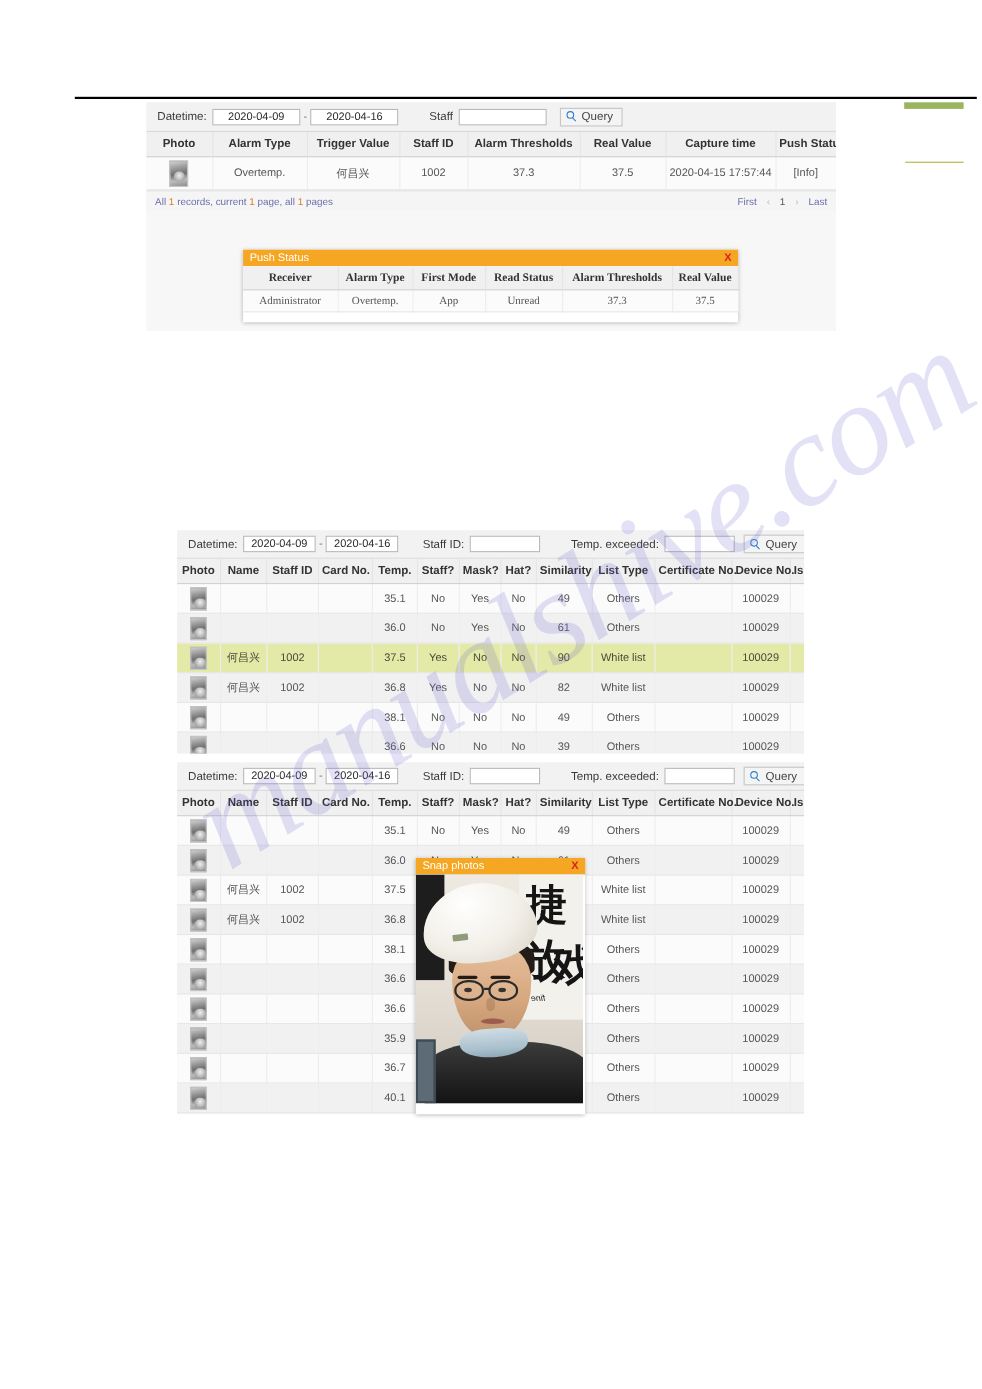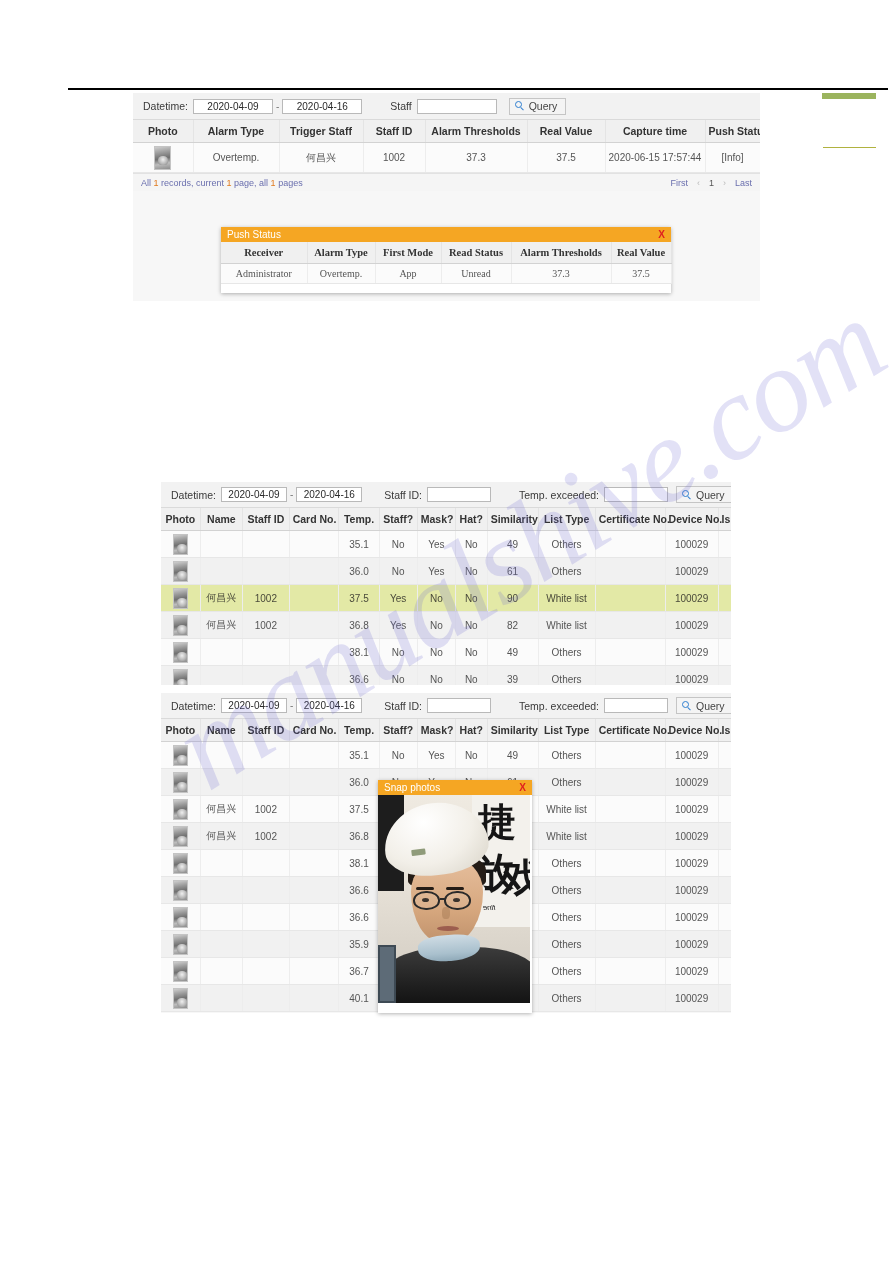--- a/index.html
+++ b/index.html
@@ -206,37 +206,37 @@
         <col style="width:62px">
       <col style="width:102px">
         <col style="width:78px">
         <col style="width:100px">
         <col style="width:55px">
     </colgroup>
     <thead>
         <tr>
       <th>Photo</th>
       <th>Alarm Type</th>
-      <th>Trigger Staff</th>
+      <th>Trigger Value</th>
       <th>Staff ID</th>
       <th>Alarm Thresholds</th>
       <th>Real Value</th>
       <th>Capture time</th>
       <th>Push Status</th>
     </tr>
       </thead>
     <tbody>
         <tr style="height:30px;">
       <td class="photo-cell"><span class="thumb"></span></td>
       <td>Overtemp.</td>
       <td>何昌兴</td>
       <td>1002</td>
       <td>37.3</td>
       <td>37.5</td>
-      <td>2020-06-15 17:57:44</td>
+      <td>2020-04-15 17:57:44</td>
       <td class="info-link">[Info]</td>
     </tr>
       </tbody>
   </table>
 
   <div class="pager" style="width:627px;height:18px;">
     <span>
       <span>All </span><span class="num">1</span><span> records, current </span><span class="num">1</span><span> page, all </span><span class="num">1</span><span> pages</span>
     </span>
     <span class="pager-right">

